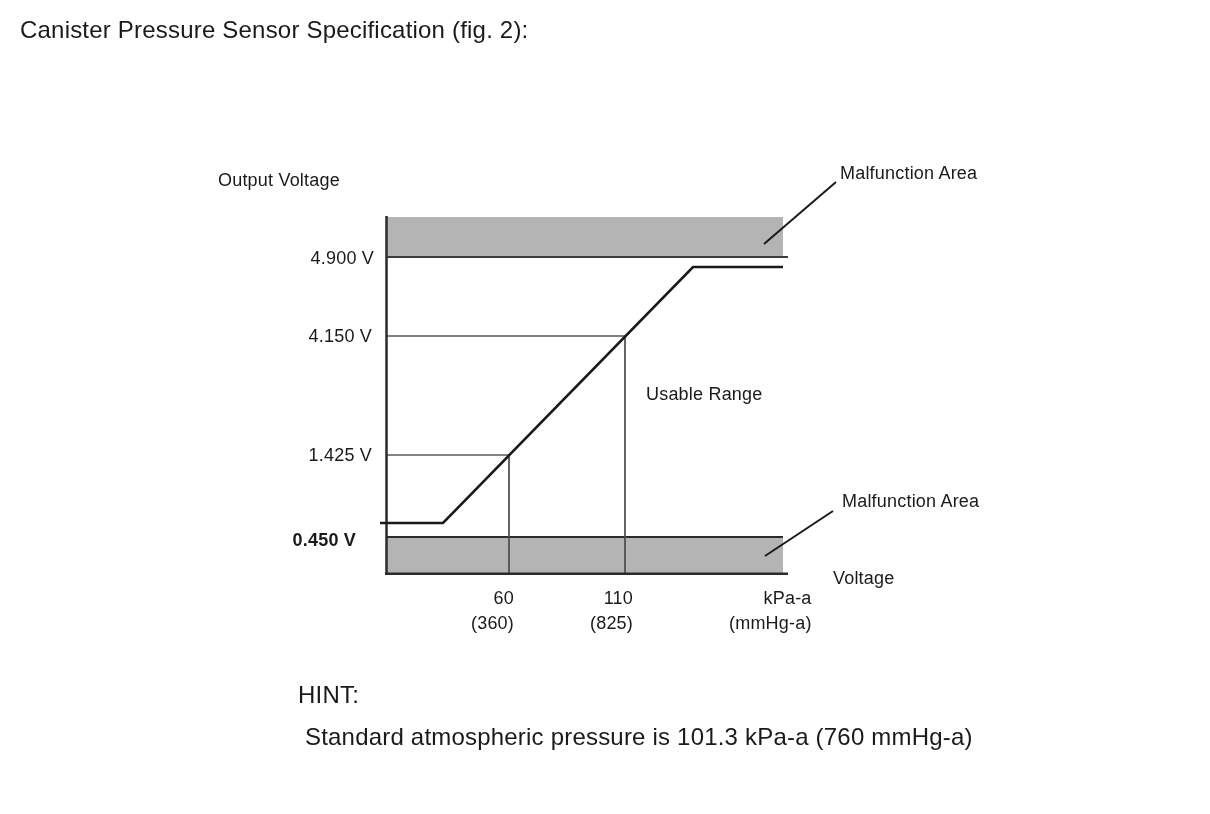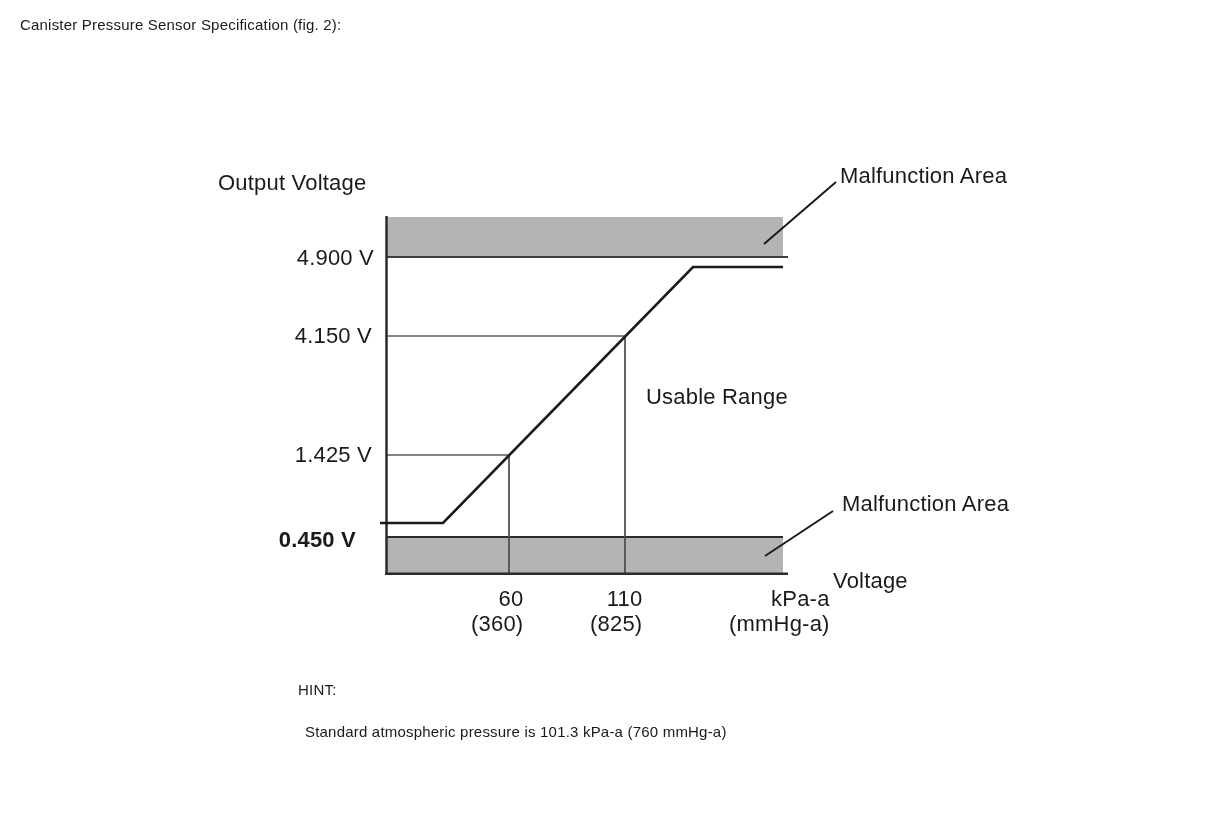--- a/index.html
+++ b/index.html
@@ -10,22 +10,22 @@
   .page {
     position: relative;
     width: 1210px;
     height: 814px;
     background: #ffffff;
     font-family: "Liberation Sans", "DejaVu Sans", sans-serif;
     color: #1a1a1a;
     overflow: hidden;
   }
   .abs { position: absolute; white-space: nowrap; }
-  .doc-text { font-size: 15px; letter-spacing: 0.2px; }
-  .chart-label { font-size: 22px; letter-spacing: 0.2px; }
+  .doc-text { font-size: 24px; letter-spacing: 0.2px; }
+  .chart-label { font-size: 18px; letter-spacing: 0.2px; }
   .ytick { width: 122px; text-align: right; line-height: 26px; }
   .xtick { line-height: 25px; text-align: right; }
   svg { position: absolute; left: 0; top: 0; }
 </style>
 </head>
 <body>
 
 <div class="page">
 
   <svg width="1210" height="814" viewBox="0 0 1210 814">

